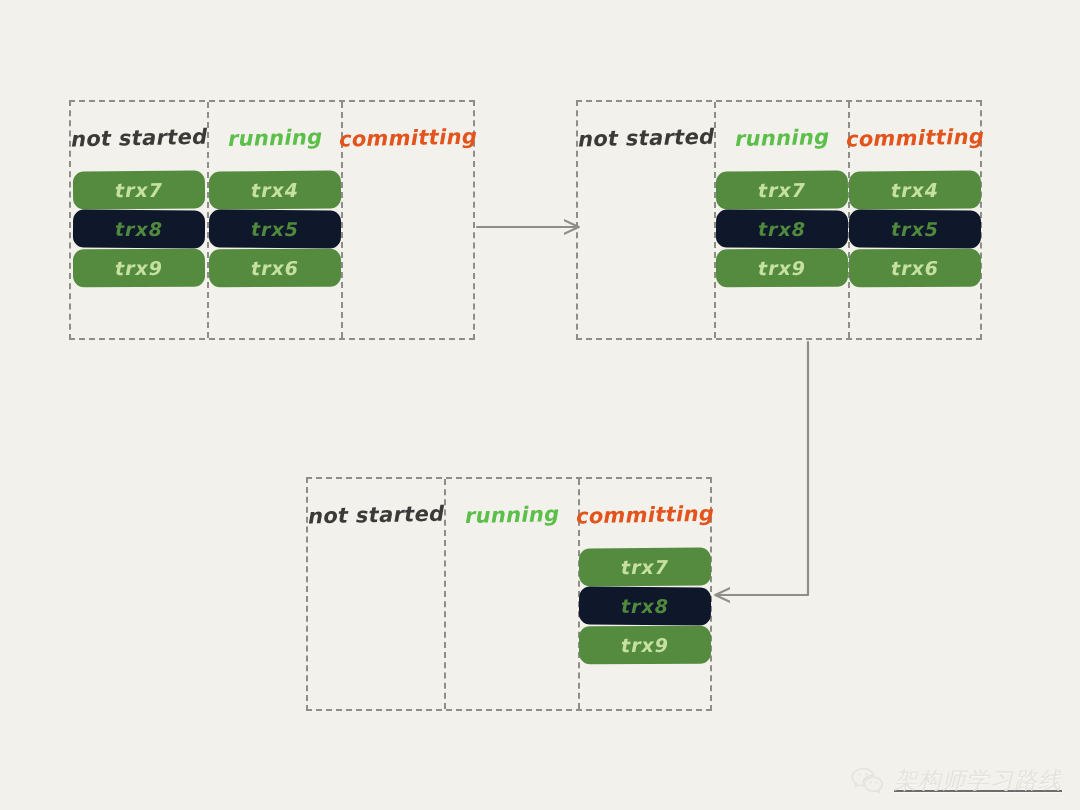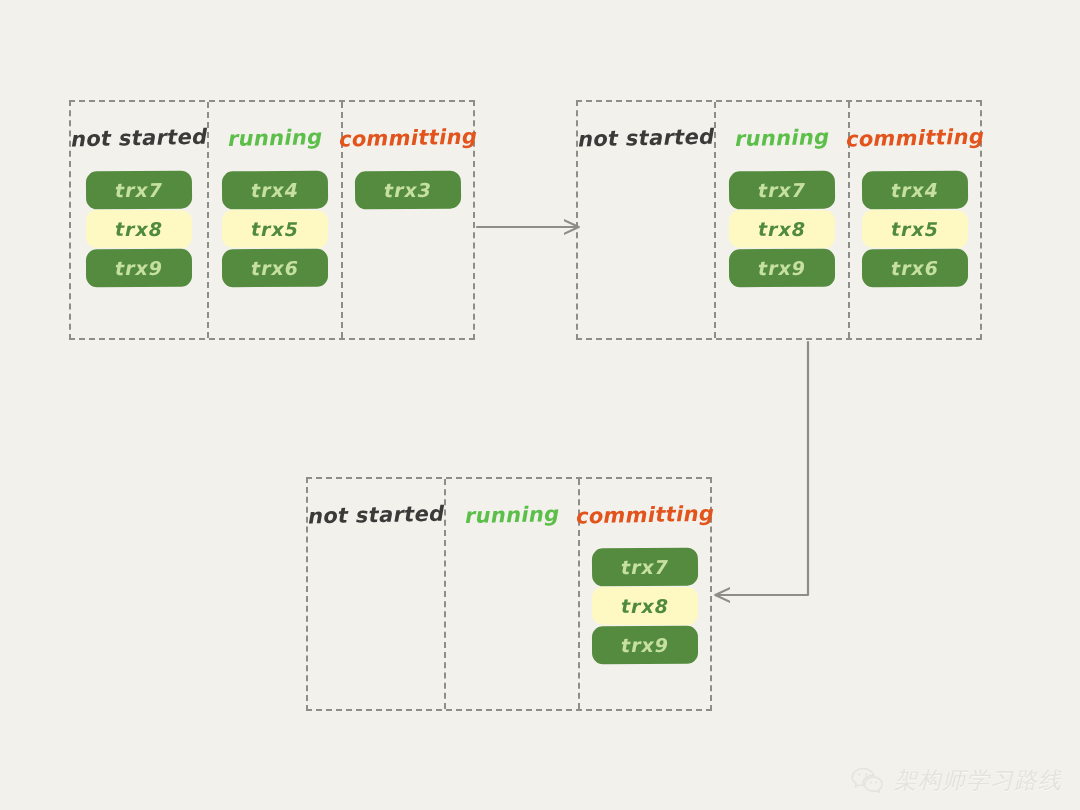--- a/index.html
+++ b/index.html
@@ -61,41 +61,41 @@
   .label-committing  { color: #E2541C; }
 
   
   .pill-stack {
     display: flex;
     flex-direction: column;
     align-items: center;
   }
   .pill {
     box-sizing: border-box;
-    width: 106px;
+    width: 132px;
     height: 38px;
     border-radius: 11px;
     display: flex;
     align-items: center;
     justify-content: center;
     font-family: "DejaVu Sans", sans-serif;
     font-size: 19px;
     font-weight: 700;
     font-style: italic;
     letter-spacing: 1px;
     line-height: 1;
     margin-bottom: 1px;
     position: relative;
   }
   .pill.dark {
     background: #548B3E;
     color: #C5E0A0;
   }
   .pill.light {
-    background: #fef9c3;
+    background: #0f172a;
     color: #4F8A3D;
   }
   .pill:nth-child(1) { transform: rotate(-0.5deg); }
   .pill:nth-child(2) { transform: rotate(0.4deg); }
   .pill:nth-child(3) { transform: rotate(-0.3deg); border-radius: 11px; }
 
   
   #arrow-layer {
     position: absolute;
     left: 0; top: 0;
@@ -106,20 +106,21 @@
 
   
   #watermark {
     position: absolute;
     right: 18px;
     bottom: 14px;
     display: flex;
     align-items: center;
     gap: 9px;
     opacity: 0.55;
+    text-decoration: underline;
   }
   #watermark .wm-text {
     font-family: "DejaVu Sans", sans-serif;
     font-size: 23px;
     font-style: italic;
     color: #D9D7D1;
     letter-spacing: 1px;
     text-shadow: 0 1px 0 #fff;
     white-space: nowrap;
   }
@@ -145,21 +146,20 @@
       <div class="pill-stack">
         <div class="pill dark">trx4</div>
         <div class="pill light">trx5</div>
         <div class="pill dark">trx6</div>
       </div>
     </div>
 
     <div class="column" style="width:132px;">
       <div class="col-label label-committing">committing</div>
       <div class="pill-stack">
-        <div class="pill dark">trx3</div>
       </div>
     </div>
   </div>
 
   <div class="group" id="group-2" style="left:576px; top:100px; width:406px; height:240px;">
 
     <div class="column" style="width:136px;">
       <div class="col-label label-not-started">not started</div>
       <div class="pill-stack"></div>
     </div>

